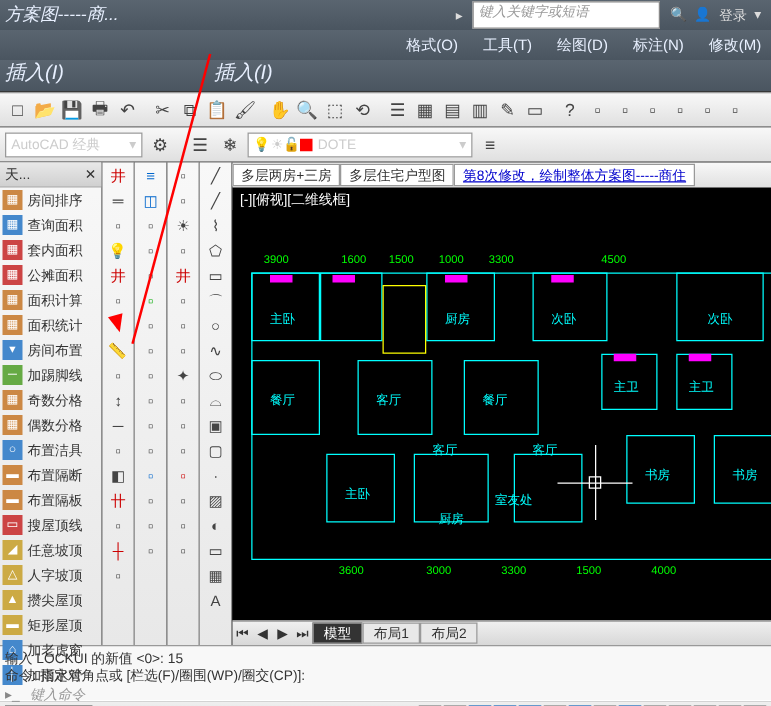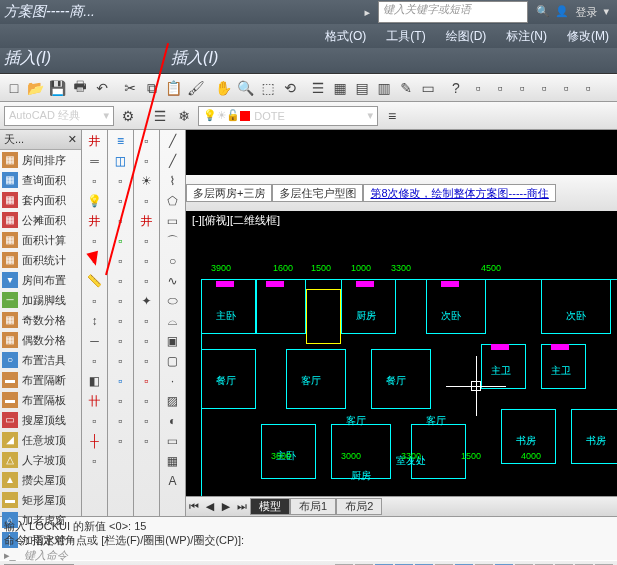--- a/index.html
+++ b/index.html
@@ -40,21 +40,21 @@
 .left-icon.r { background: #c44; }
 
 .icon-col { width: 26px; display: flex; flex-direction: column; align-items: center; gap: 2px; padding: 2px 0; }
 .col-icon { width: 20px; height: 18px; display: flex; align-items: center; justify-content: center; font-size: 12px; color: #444; cursor: pointer; }
 .col-icon.red { color: #c00; }
 .col-icon.blue { color: #06c; }
 .col-icon.green { color: #0a0; }
 .col-icon.yellow { color: #ca0; }
 
 .drawing-area { flex: 1; display: flex; flex-direction: column; background: #000; position: relative; }
-.tab-row { height: 36px; background: linear-gradient(to bottom, #f8f8f8, #e0e0e0); display: flex; align-items: center; font-size: 11px; margin-top: 45px; }
+.tab-row { height: 20px; background: linear-gradient(to bottom, #f8f8f8, #e0e0e0); display: flex; align-items: center; font-size: 11px; }
 .tab { height: 18px; padding: 0 6px; background: #fff; border: 1px solid #999; display: flex; align-items: center; color: #333; cursor: pointer; }
 .tab.link { color: #00c; text-decoration: underline; }
 .view-label { height: 18px; padding: 2px 6px; color: #fff; font-size: 11px; }
 .canvas { flex: 1; background: #000; position: relative; overflow: hidden; }
 .floor-plan { position: absolute; inset: 20px 0 40px 15px; }
 .wall { position: absolute; border: 1px solid #0ff; }
 .room-label { position: absolute; color: #0ff; font-size: 10px; }
 .dim { position: absolute; color: #0f0; font-size: 9px; }
 .stair { position: absolute; border: 1px solid #ff0; }
 .door { position: absolute; background: #f0f; height: 6px; }

